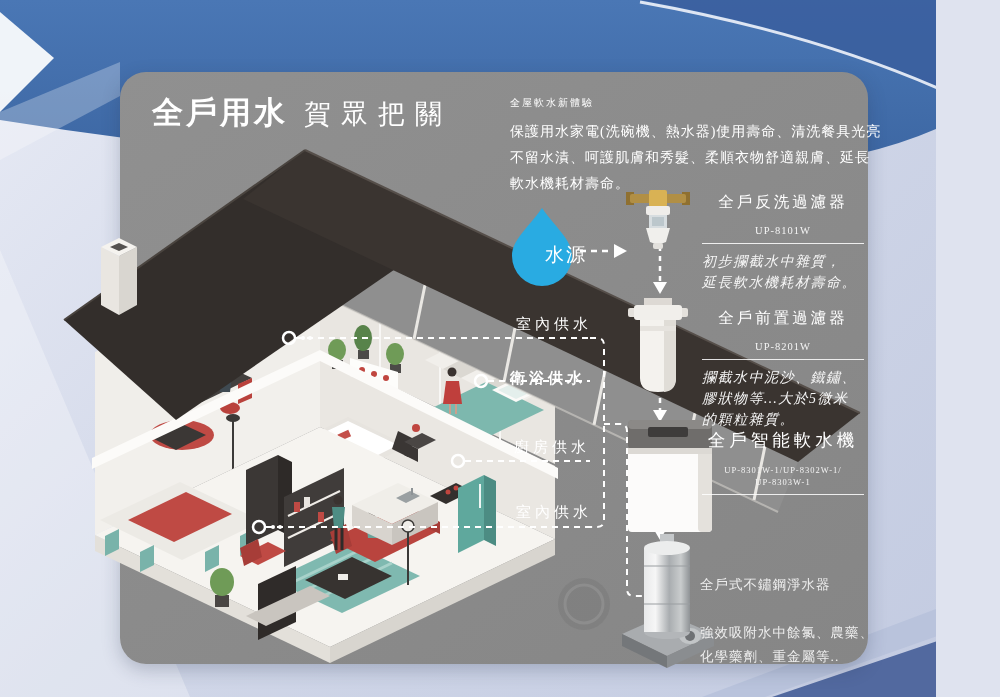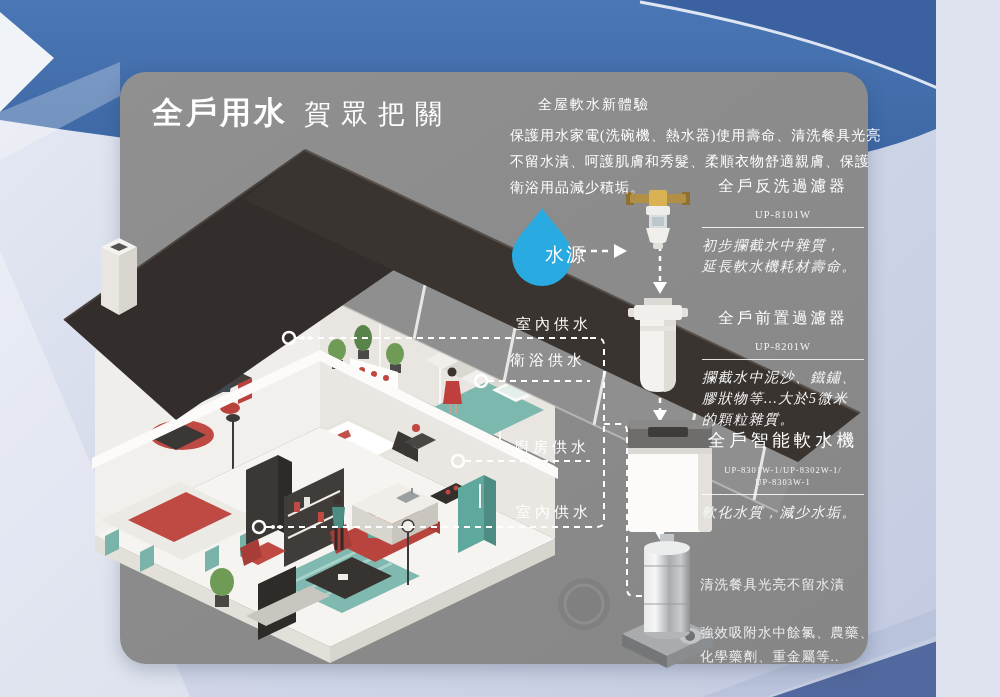--- a/index.html
+++ b/index.html
@@ -9,21 +9,21 @@
   .abs{position:absolute;}
   svg{display:block;}
   .panel{left:120px;top:72px;width:748px;height:592px;background:linear-gradient(145deg,#909090,#868686);
          border-radius:26px;box-shadow:0 6px 18px rgba(40,50,80,.25);}
   
   .title{left:152px;top:92px;color:#fff;white-space:nowrap;}
   .title .main{font-family:"Liberation Sans","DejaVu Sans",sans-serif;font-weight:bold;
                font-size:31px;letter-spacing:3px;}
   .title .script{font-size:27px;letter-spacing:10px;margin-left:16px;}
   .intro{left:510px;top:96px;width:372px;color:#fff;}
-  .intro .h{font-size:14px;letter-spacing:2px;margin-left:28px;}
+  .intro .h{font-size:10px;letter-spacing:2px;}
   .intro .b{margin-top:9px;font-size:14px;line-height:26px;letter-spacing:1px;}
   .droplabel{left:536px;top:242px;width:60px;text-align:center;color:#fff;
              font-size:19px;letter-spacing:2px;}
   .supply{color:#fff;font-size:15px;letter-spacing:4px;white-space:nowrap;}
   .ptxt{left:702px;width:162px;color:#fff;text-align:center;}
   .ptxt .nm{font-size:15.5px;letter-spacing:3px;white-space:nowrap;}
   .ptxt .md{font-size:10.5px;letter-spacing:1px;margin-top:12px;color:#f4f4f4;white-space:pre-line;line-height:12px;}
   .ptxt .dv{height:0;border-top:1px solid rgba(255,255,255,.85);margin:6px 0 7px 0;}
   .ptxt .ds{font-size:14px;letter-spacing:1.5px;line-height:21px;text-align:left;white-space:pre-line;color:#f6f6f6;font-style:italic;}
   .ptxt.big .nm{font-size:17.5px;letter-spacing:4px;}
@@ -281,31 +281,31 @@
       <circle cx="584" cy="604" r="19" fill="none" stroke="rgba(255,255,255,0.10)" stroke-width="3"></circle>
     </g>
   </svg>
 
   <div class="abs title">
     <span class="main">全戶用水</span><span class="script">賀眾把關</span>
   </div>
 
   <div class="abs intro">
     <div class="h">全屋軟水新體驗</div>
-    <div class="b">保護用水家電(洗碗機、熱水器)使用壽命、清洗餐具光亮不留水漬、呵護肌膚和秀髮、柔順衣物舒適親膚、保護衛浴用品減少積垢。</div>
+    <div class="b">保護用水家電(洗碗機、熱水器)使用壽命、清洗餐具光亮不留水漬、呵護肌膚和秀髮、柔順衣物舒適親膚、延長軟水機耗材壽命。</div>
   </div>
 
   <div class="abs droplabel">水源</div>
 
   <div class="abs supply" style="left:516px;top:315px;">室內供水</div>
-  <div class="abs supply" style="left:510px;top:351px;">衛浴供水</div>
+  <div class="abs supply" style="left:510px;top:369px;font-weight:bold;">衛浴供水</div>
   <div class="abs supply" style="left:514px;top:438px;">廚房供水</div>
   <div class="abs supply" style="left:516px;top:503px;">室內供水</div>
 
-  <div class="abs ptxt" style="top:176px;">
+  <div class="abs ptxt" style="top:192px;">
     <div class="nm">全戶反洗過濾器</div>
     <div class="md">UP-8101W</div>
     <div class="dv"></div>
     <div class="ds">初步攔截水中雜質，
 延長軟水機耗材壽命。</div>
   </div>
 
   <div class="abs ptxt" style="top:308px;">
     <div class="nm">全戶前置過濾器</div>
     <div class="md">UP-8201W</div>
@@ -313,22 +313,21 @@
     <div class="ds">攔截水中泥沙、鐵鏽、
 膠狀物等…大於5微米
 的顆粒雜質。</div>
   </div>
 
   <div class="abs ptxt big" style="top:428px;">
     <div class="nm">全戶智能軟水機</div>
     <div class="md">UP-8301W-1/UP-8302W-1/
 UP-8303W-1</div>
     <div class="dv"></div>
-    <div class="ds">軟化水質，減少水垢。</div>
   </div>
 
   <div class="abs p4txt">
-    <div>清洗餐具光亮不留水漬</div>
+    <div>全戶式不鏽鋼淨水器</div>
     <div>強效吸附水中餘氯、農藥、
 化學藥劑、重金屬等..</div>
   </div>
 
 </div>
 
 </body></html>

